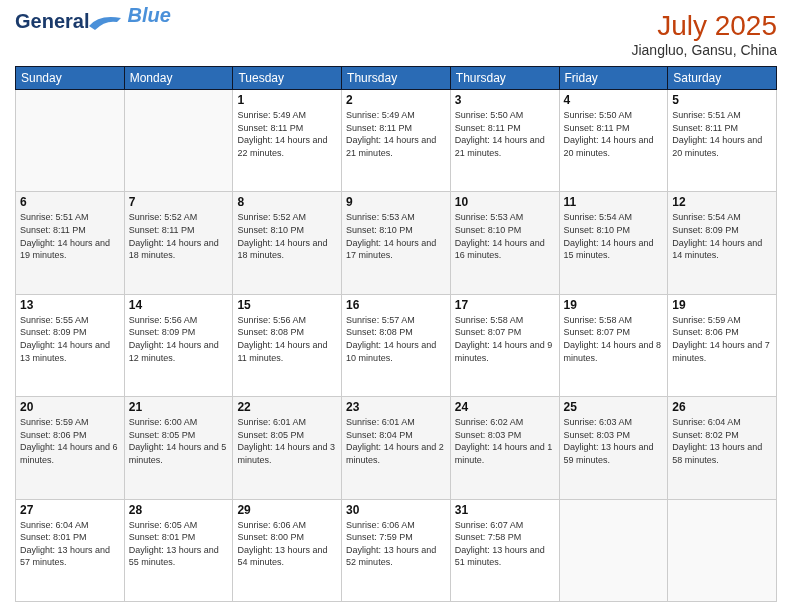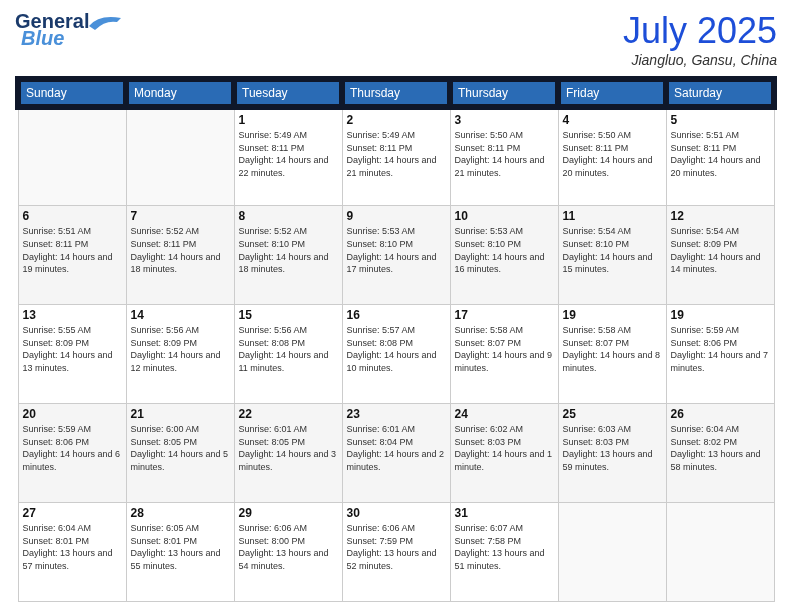--- a/index.html
+++ b/index.html
@@ -18,51 +18,49 @@
       flex-direction: column;
     }
     .header {
       display: flex;
       justify-content: space-between;
       align-items: flex-start;
       margin-bottom: 8px;
     }
     .logo {
       display: flex;
-      flex-direction: column;
       align-items: flex-start;
     }
     .title-block {
       text-align: right;
     }
     .month-title {
-      font-size: 36px;
-      color: #1d4ed8;
+      font-size: 28px;
+      color: #c2410c;
       font-weight: normal;
     }
     .subtitle {
       font-size: 14px;
       color: #333;
-      font-style: italic;
     }
     .calendar {
       flex: 1;
       border: 1px solid #ccc;
       border-collapse: collapse;
       width: 100%;
       table-layout: fixed;
     }
     .calendar th {
       background: #2a6bb5;
       color: #fff;
       text-align: left;
       padding: 4px 5px;
       font-size: 12px;
       font-weight: normal;
-      border: 6px solid #0f172a;
+      border: 1px solid #0f172a;
     }
     .calendar td {
       border: 1px solid #ccc;
       vertical-align: top;
       padding: 3px 4px;
       font-size: 9.5px;
       color: #333;
       height: 88px;
     }
     .day-num {

